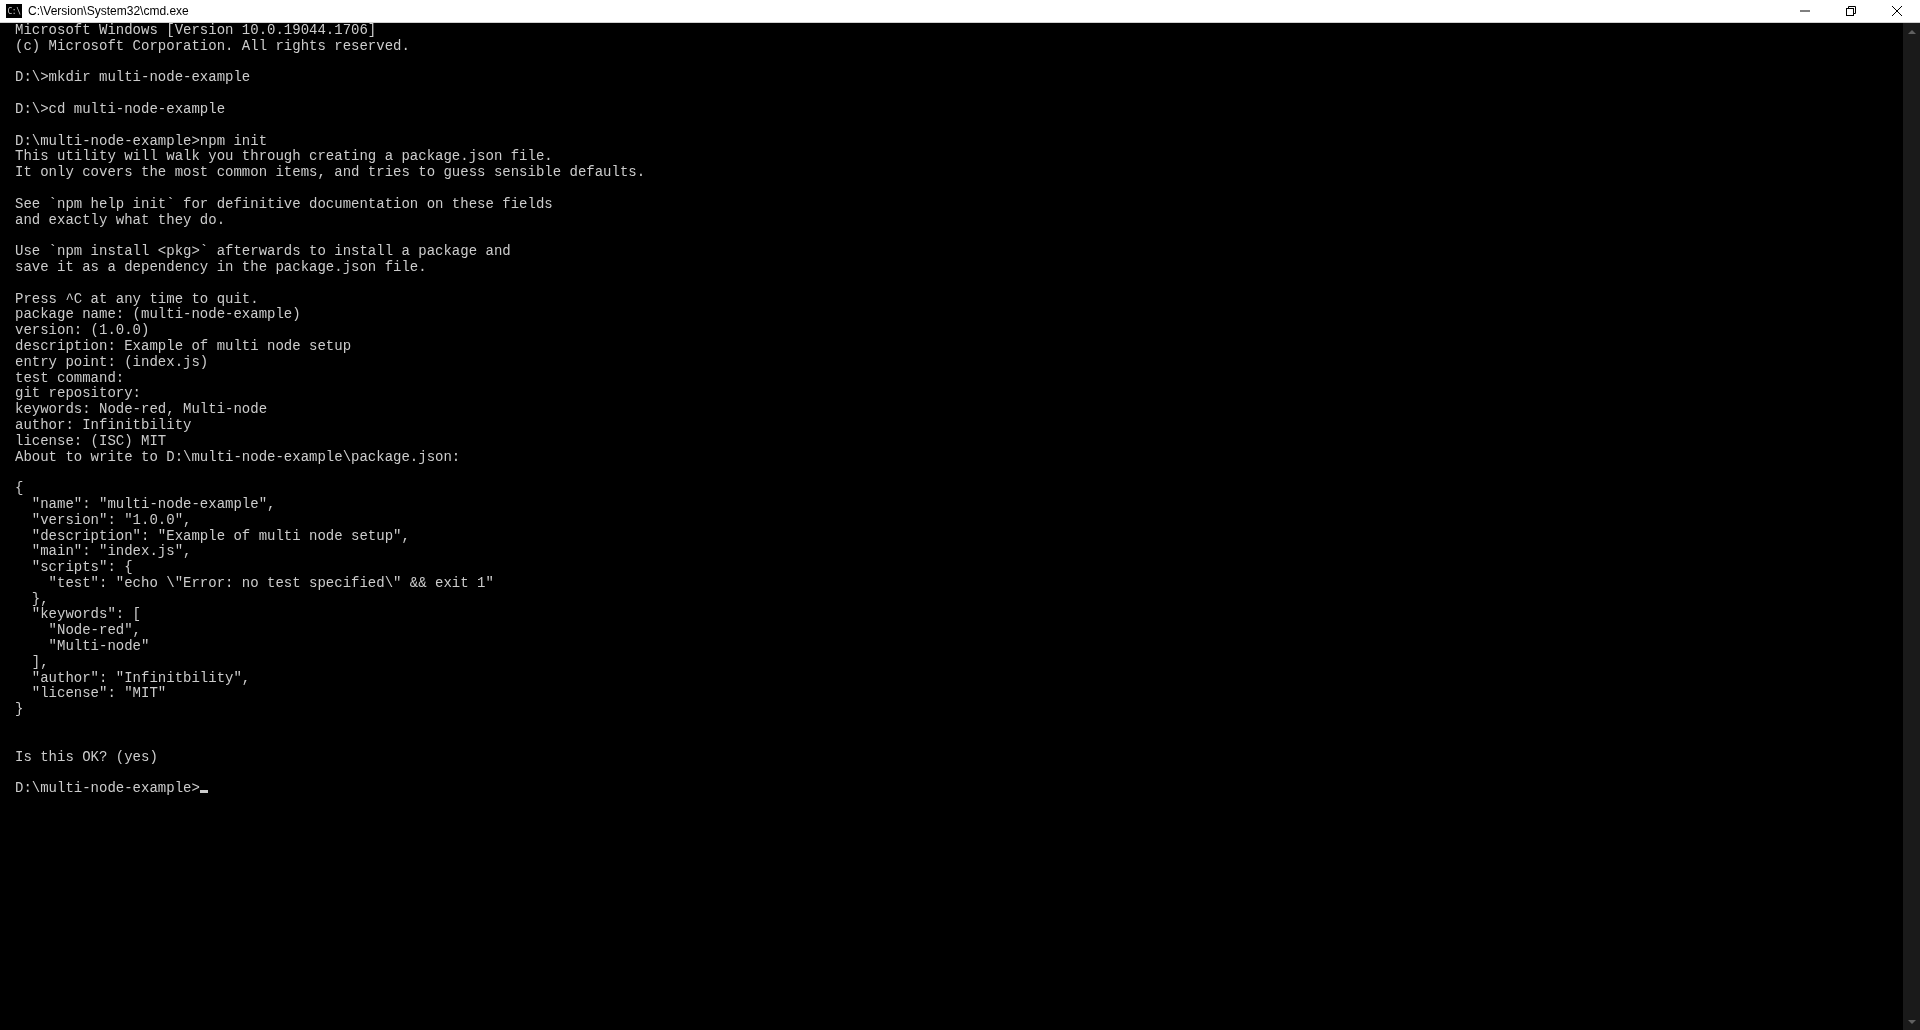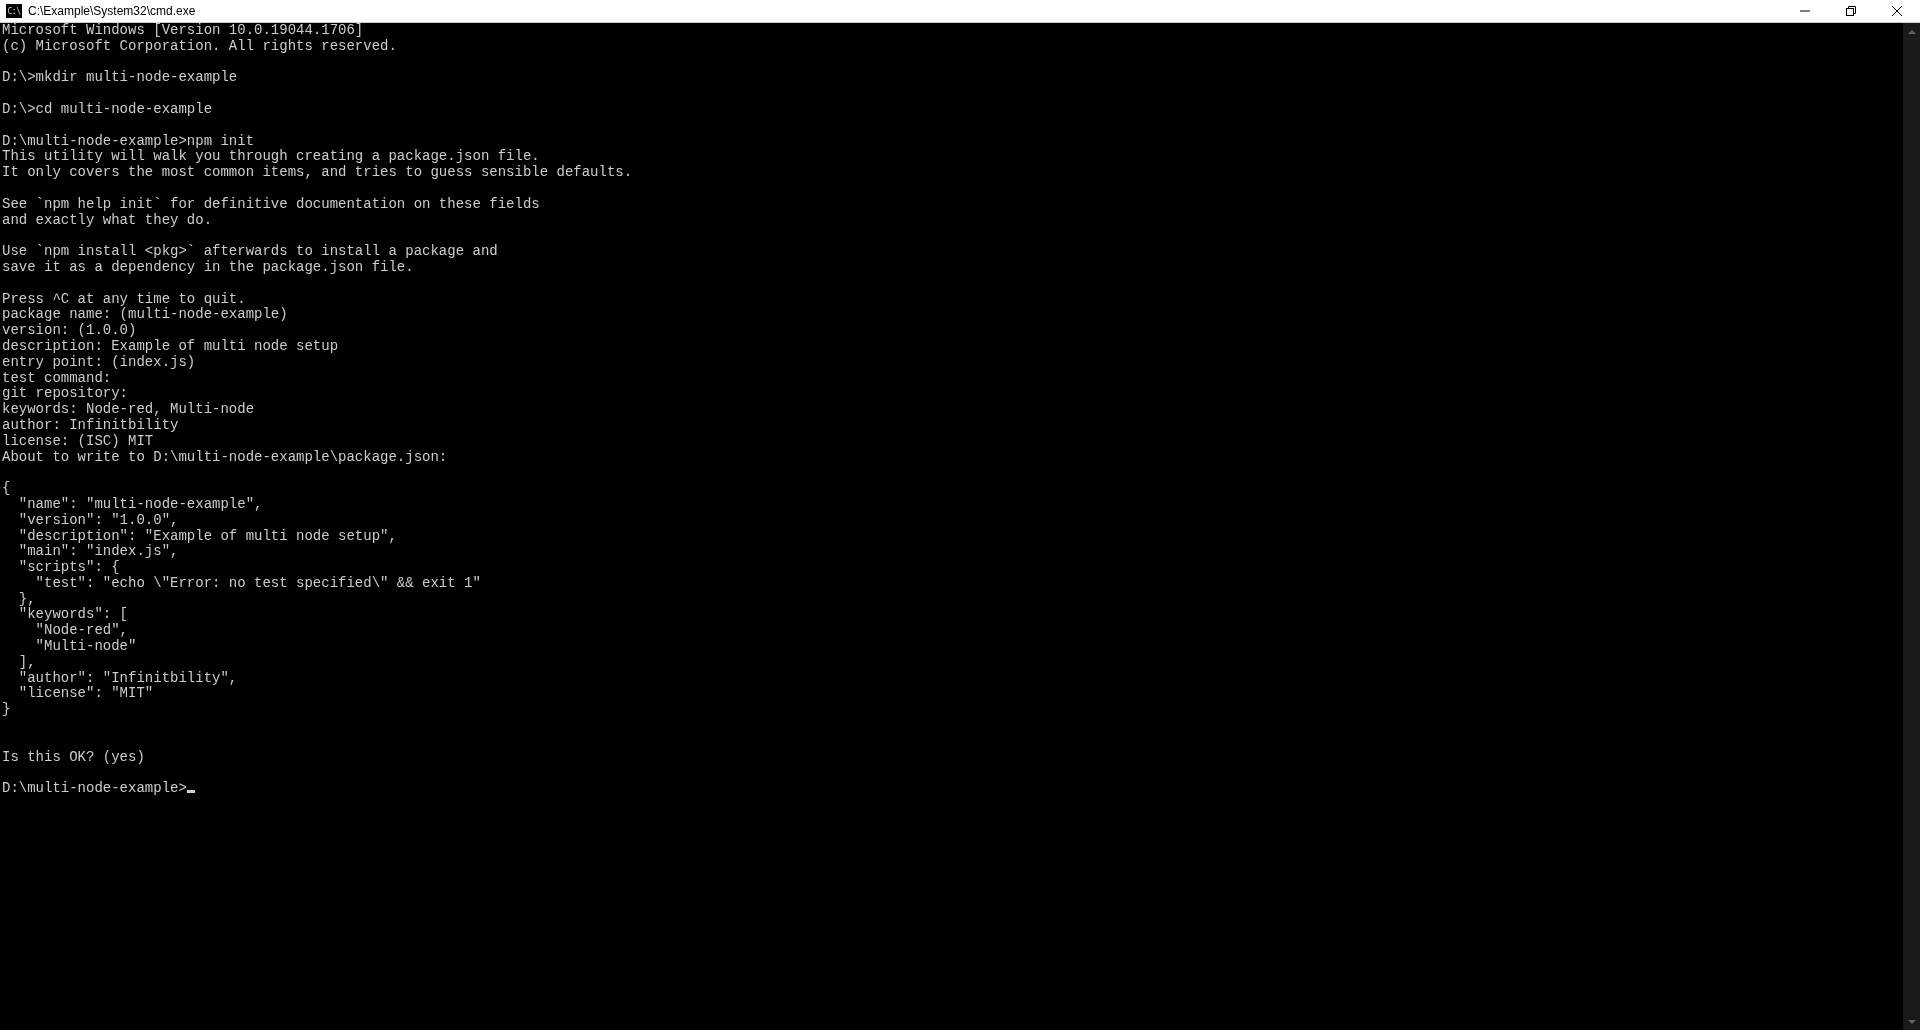--- a/index.html
+++ b/index.html
@@ -34,20 +34,21 @@
   .terminal {
     flex: 1;
     background: #000;
     color: #cccccc;
     font-family: Consolas, "Courier New", monospace;
     font-size: 14px;
     line-height: 15.8px;
     white-space: pre;
     padding: 0 2px;
     overflow: hidden;
+    margin-left: 13px;
   }
   .scrollbar {
     width: 17px;
     background: #1a1a1a;
     position: relative;
   }
   .scrollbar-arrow {
     width: 17px; height: 17px;
     display: flex; align-items: center; justify-content: center;
     color: #606060;
@@ -66,21 +67,21 @@
   }
 </style>
 </head>
 <body>
 
 <div class="window">
 
   <div class="titlebar">
     <div class="titlebar-left">
       <span class="titlebar-icon">C:\</span>
-      <span class="titlebar-title">C:\Example\System32\cmd.exe</span>
+      <span class="titlebar-title">C:\Version\System32\cmd.exe</span>
     </div>
     <div class="titlebar-controls">
       <div class="titlebar-btn">
         <svg viewBox="0 0 10 10">
             <line x1="0" y1="5" x2="10" y2="5"></line>
           </svg>
       </div>
       <div class="titlebar-btn">
         <svg viewBox="0 0 10 10">
             <rect x="0.5" y="2.5" width="7" height="7"></rect>

